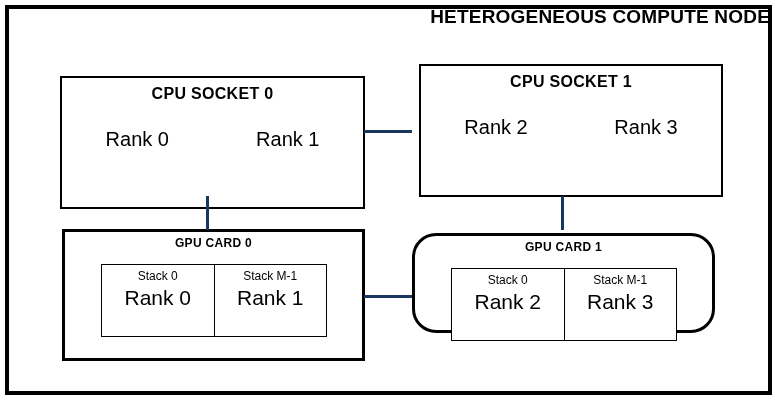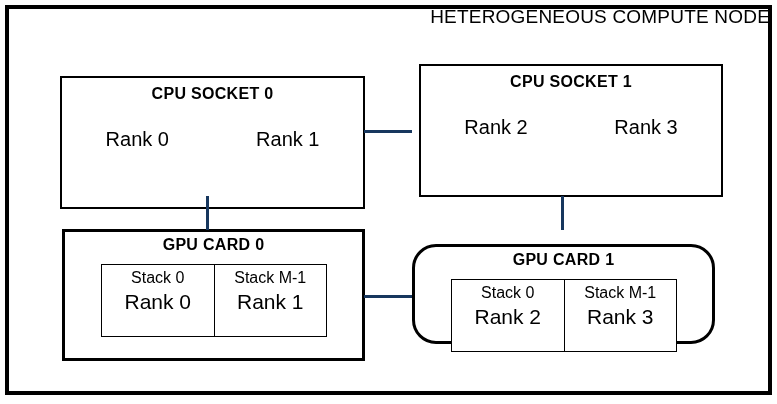--- a/index.html
+++ b/index.html
@@ -17,45 +17,45 @@
     left: 5px; top: 5px;
     width: 767px; height: 390px;
     border: 4px solid #000000;
     box-sizing: border-box;
     background: #ffffff;
   }
   .node-title {
     position: absolute;
     top: 6px; right: 7px;
     font-size: 19px;
-    font-weight: normal;
+    font-weight: bold;
     letter-spacing: 0.2px;
     white-space: nowrap;
   }
   .box {
     position: absolute;
     background: #ffffff;
     box-sizing: border-box;
     text-align: center;
   }
   .cpu { border: 2px solid #000000; }
   .gpu { border: 3px solid #000000; }
   #cpu0 { left: 60px;  top: 64px; width: 305px; height: 133px; margin-top: 12px; }
   #cpu1 { left: 411px; top: 64px; width: 304px; height: 133px; margin-left: 8px; }
   #gpu0 { left: 62px;  top: 229px; width: 303px; height: 132px; }
-  #gpu1 { left: 412px; top: 244px; width: 303px; height: 100px; border-radius: 24px; }
+  #gpu1 { left: 412px; top: 233px; width: 303px; height: 100px; border-radius: 24px; }
   .cpu .box-title {
     margin-top: 7px;
     font-size: 16px;
     font-weight: bold;
     letter-spacing: 0.3px;
   }
   .gpu .box-title {
     margin-top: 4px;
-    font-size: 16px;
+    font-size: 12px;
     font-weight: bold;
     letter-spacing: 0.3px;
   }
   .ranks {
     position: absolute;
     left: 0; right: 0; top: 50px;
     display: flex;
     justify-content: space-around;
     font-size: 20px;
   }
@@ -65,21 +65,21 @@
     width: 226px; height: 73px;
     display: flex;
   }
   .stack-cell {
     flex: 1;
     border: 1px solid #000000;
     box-sizing: border-box;
     background: #ffffff;
   }
   .stack-cell + .stack-cell { border-left: none; }
-  .stack-label { margin-top: 4px; font-size: 16px; }
+  .stack-label { margin-top: 4px; font-size: 12px; }
   .stack-rank  { margin-top: 3px; font-size: 21px; }
   .connector { position: absolute; background: #17375E; }
   #link-cpu0-cpu1 { left: 364px; top: 130px; width: 48px; height: 3px; }
   #link-gpu0-gpu1 { left: 364px; top: 295px; width: 48px; height: 3px; }
   #link-cpu0-gpu0 { left: 206px; top: 196px; width: 3px; height: 34px; }
   #link-cpu1-gpu1 { left: 561px; top: 196px; width: 3px; height: 34px; }
 </style>
 </head>
 <body>
 

